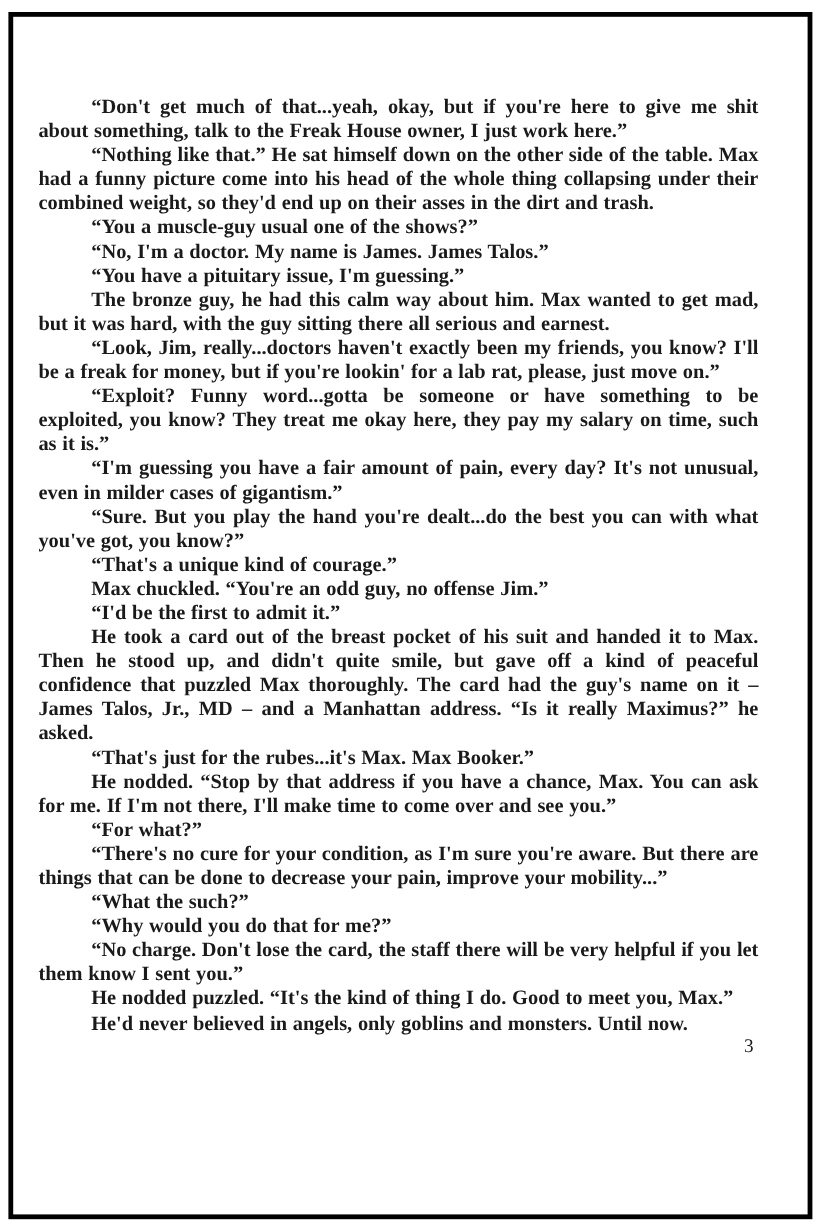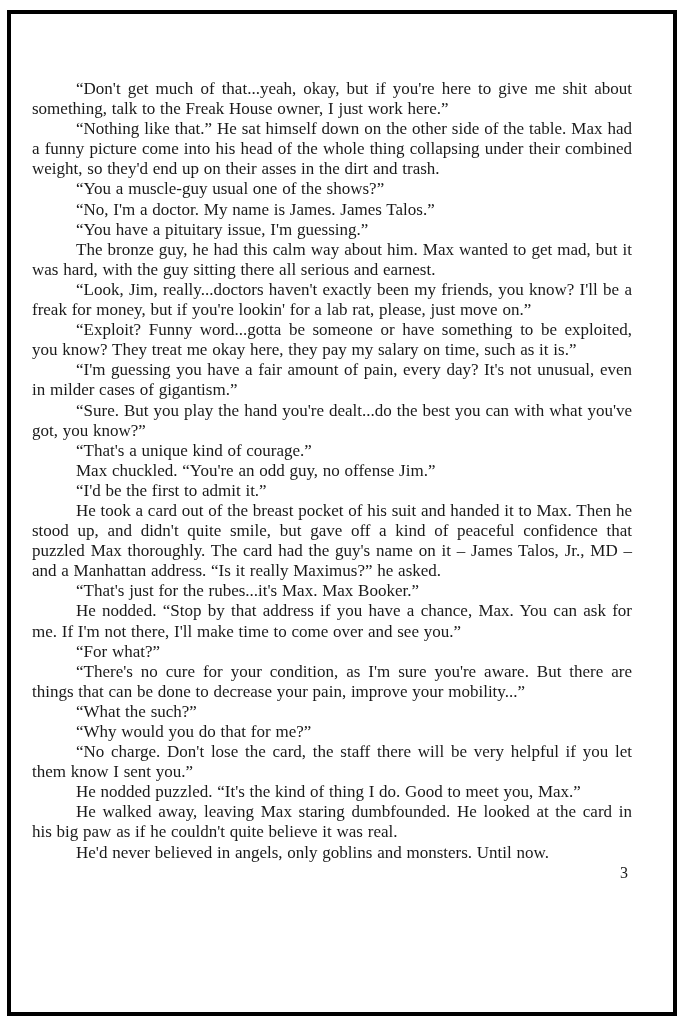--- a/index.html
+++ b/index.html
@@ -37,20 +37,21 @@
     color: var(--ink);
     font-size: 17px;
     line-height: 20.1px;
   }
   .text-block p {
     margin: 0;
     padding: 0;
     text-indent: 44px;
     text-align: justify;
     word-spacing: 0.5px;
+    font-weight: bold;
   }
   .page-number {
     text-align: right;
     font-size: 16px;
     line-height: 20.1px;
     padding-right: 4px;
   }
 </style>
 </head>
 <body>
@@ -74,17 +75,16 @@
       <p>“I'd be the first to admit it.”</p>
       <p>He took a card out of the breast pocket of his suit and handed it to Max. Then he stood up, and didn't quite smile, but gave off a kind of peaceful confidence that puzzled Max thoroughly. The card had the guy's name on it – James Talos, Jr., MD – and a Manhattan address.  “Is it really Maximus?” he asked.</p>
       <p>“That's just for the rubes...it's Max. Max Booker.”</p>
       <p>He nodded. “Stop by that address if you have a chance, Max. You can ask for me. If I'm not there, I'll make time to come over and see you.”</p>
       <p>“For what?”</p>
       <p>“There's no cure for your condition, as I'm sure you're aware. But there are things that can be done to decrease your pain, improve your mobility...”</p>
       <p>“What the such?”</p>
       <p>“Why would you do that for me?”</p>
       <p>“No charge. Don't lose the card, the staff there will be very helpful if you let them know I sent you.”</p>
       <p>He nodded puzzled. “It's the kind of thing I do. Good to meet you, Max.”</p>
-      <p>He walked away, leaving Max staring dumbfounded. He looked at the card in his big paw as if he couldn't quite believe it was real.</p>
       <p>He'd never believed in angels, only goblins and monsters. Until now.</p>
     </div>
   <div class="page-number">3</div>
 </main>
 
 </body></html>

